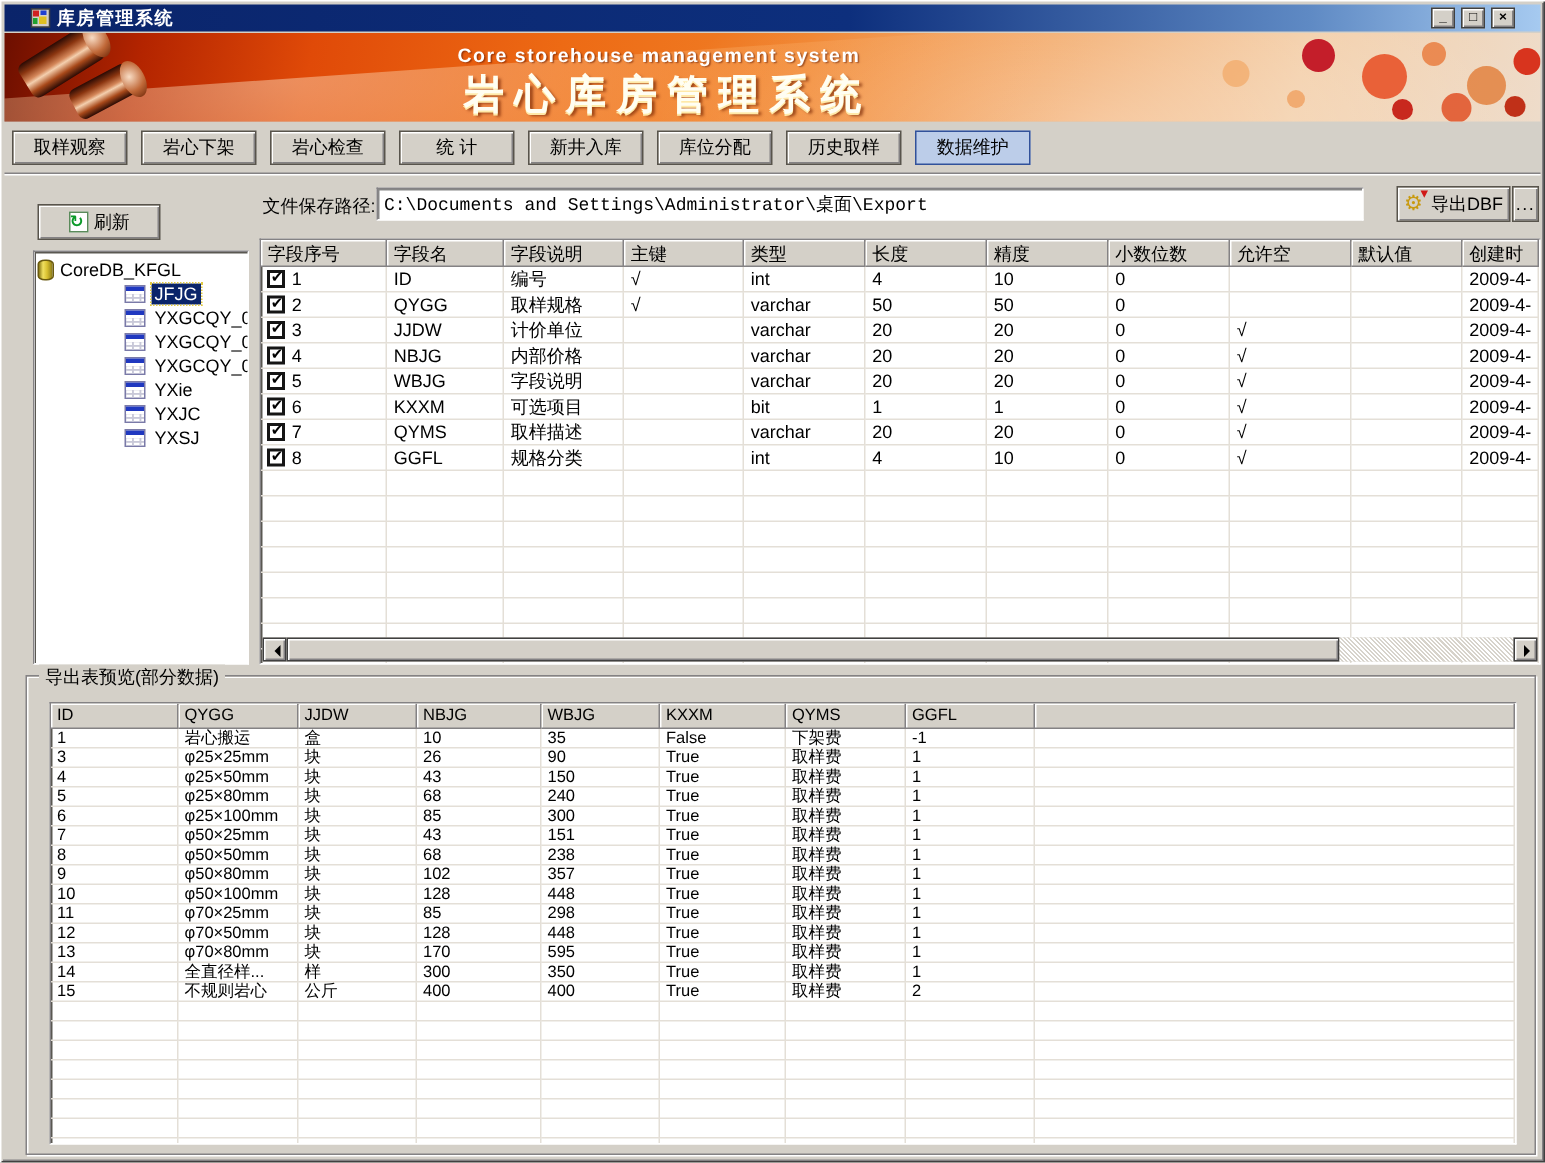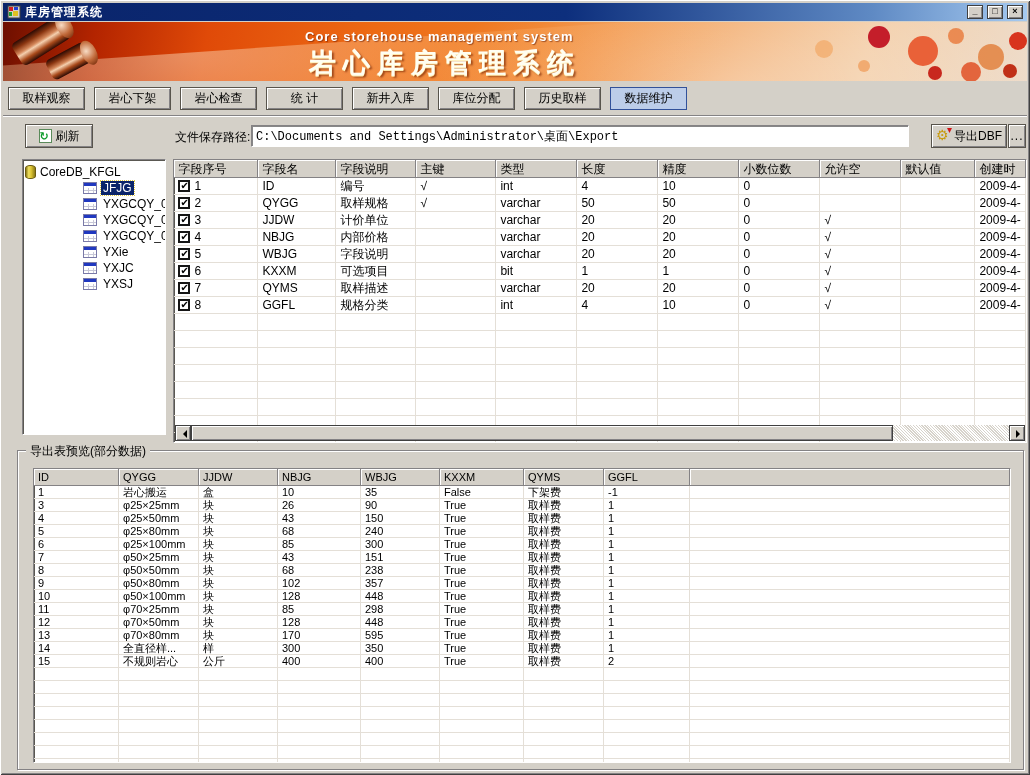--- a/index.html
+++ b/index.html
@@ -3,21 +3,21 @@
 <meta charset="utf-8">
 <style>
   * { margin:0; padding:0; box-sizing:border-box; }
   html,body { width:1030px; height:775px; overflow:hidden; }
   body { font-family:"Liberation Sans","DejaVu Sans",sans-serif; font-size:12px; color:#000; background:#d4d0c8; }
 
   .window { position:relative; width:1030px; height:775px; background:#d4d0c8; padding:3px;
     box-shadow: inset 1px 1px 0 #ffffff, inset -1px -1px 0 #404040, inset 2px 2px 0 #d4d0c8, inset -2px -2px 0 #848284; }
 
   
-  .titlebar { height:18px; display:flex; align-items:center; gap:4px; padding:0 4px;
+  .titlebar { height:18px; display:flex; align-items:center; gap:4px; padding:0 17px;
     background:linear-gradient(90deg,#0a246a 0%,#0d2f7d 55%,#5f8ac4 85%,#a6caf0 100%); }
   .titlebar .title { color:#fff; font-weight:bold; font-size:12px; flex:1; letter-spacing:1px; }
   .winbtn { width:16px; height:14px; background:#d4d0c8; border:1px solid #404040;
     box-shadow: inset 1px 1px 0 #fff, inset -1px -1px 0 #848284;
     font-size:9px; line-height:11px; text-align:center; font-weight:bold; cursor:pointer; }
 
   
   .banner { position:relative; height:59px; margin-top:1px; overflow:hidden;
     background:linear-gradient(100deg,#6d0f00 0%,#b32400 9%,#e04a08 20%,#ed6a14 36%,#f08028 52%,#f2a562 68%,#f3cda6 84%,#eedcca 100%); }
   .banner .swoosh { position:absolute; width:900px; height:220px; left:-80px; top:18px;
@@ -39,35 +39,35 @@
   .toolbar { display:flex; gap:9px; margin:6px 0 0 5px; height:23px; }
   .tb-btn { width:77px; height:23px; font-size:12px; font-family:inherit; background:#d4d0c8; color:#000;
     border:1px solid #58544c; box-shadow: inset 1px 1px 0 #fff, inset -1px -1px 0 #848284; cursor:pointer; }
   .tb-btn.active { background:#bccde9; border:1px solid #31519a; box-shadow:none; }
   .divider { margin-top:5px; height:2px; border-top:1px solid #848284; border-bottom:1px solid #fff; }
 
   
   .pathrow { position:relative; height:26px; margin-top:7px; }
   .btn3d { background:#d4d0c8; border:1px solid #58544c; box-shadow: inset 1px 1px 0 #fff, inset -1px -1px 0 #848284;
     font-size:12px; font-family:inherit; cursor:pointer; display:flex; align-items:center; justify-content:center; gap:4px; }
-  .refresh-btn { position:absolute; left:22px; top:0; width:68px; height:24px; }
+  .refresh-btn { position:absolute; left:22px; top:12px; width:82px; height:24px; }
   .refresh-icon { width:13px; height:14px; background:#fff; border:1px solid #5a8a5a; position:relative; }
   .refresh-icon::after { content:"↻"; position:absolute; left:0px; top:-1px; color:#0a9a28; font-size:11px; font-weight:bold; line-height:14px; }
   .path-label { position:absolute; left:172px; top:5px; }
   .path-input { position:absolute; left:248px; top:1px; width:658px; height:22px; background:#fff;
     border:1px solid; border-color:#848284 #fff #fff #848284; box-shadow: inset 1px 1px 0 #404040a0;
     font-family:"Liberation Mono","DejaVu Sans Mono",monospace; font-size:12px; padding:2px 4px; }
   .export-btn { position:absolute; left:928px; top:0; width:76px; height:24px; gap:2px; }
   .gear-icon { position:relative; width:16px; height:16px; }
   .gear-icon::before { content:"⚙"; position:absolute; left:0; top:-1px; color:#c89a10; font-size:14px; line-height:16px; }
   .gear-icon::after { content:"▾"; position:absolute; right:0px; top:-4px; color:#d01818; font-size:10px; }
   .browse-btn { position:absolute; left:1005px; top:0; width:18px; height:24px; letter-spacing:1px; }
 
   
-  .mainrow { display:flex; margin:9px 0 0 19px; }
+  .mainrow { display:flex; margin:9px 0 0 19px;align-items:flex-end; }
   .sunken { border:1px solid; border-color:#848284 #fff #fff #848284; box-shadow: inset 1px 1px 0 #5a5852; }
   .tree-panel { width:145px; height:276px; background:#fff; overflow:hidden; padding:3px 2px; }
   .tree-root, .tree-item { display:flex; align-items:center; gap:4px; height:17px; white-space:nowrap; }
   .tree-item { padding-left:14px; height:16px; cursor:pointer;margin-left:44px; }
   .db-icon { width:11px; height:14px; border-radius:5px/3px; flex:0 0 auto;
     background:linear-gradient(90deg,#8a7a18,#f0e060 30%,#d8c030 60%,#8a7a18); border:1px solid #6a5a10; }
   .table-icon { width:14px; height:12px; flex:0 0 auto; background:#fff; border:1px solid #7a7aa8; position:relative; }
   .table-icon::before { content:""; position:absolute; left:0; right:0; top:0; height:3px; background:#2038c0; }
   .table-icon::after { content:""; position:absolute; left:0; right:0; top:5px; bottom:0;
     background:linear-gradient(#c8c8d8 1px, transparent 1px) 0 2px/100% 3px, linear-gradient(90deg,#c8c8d8 1px, transparent 1px) 4px 0/5px 100%; }

